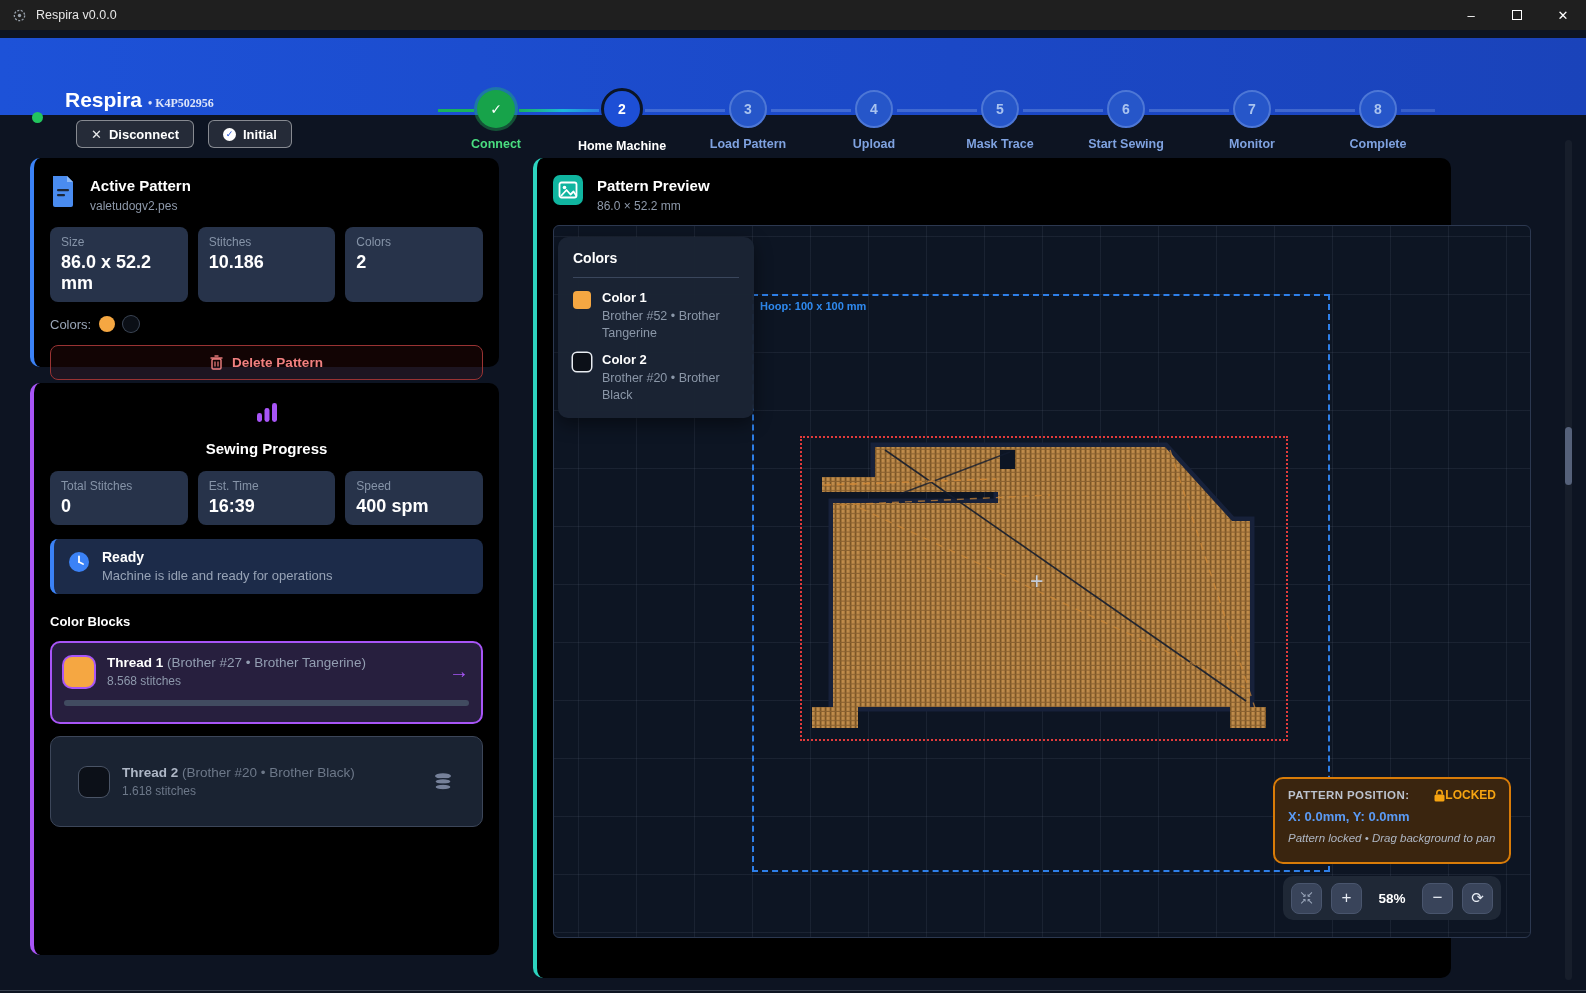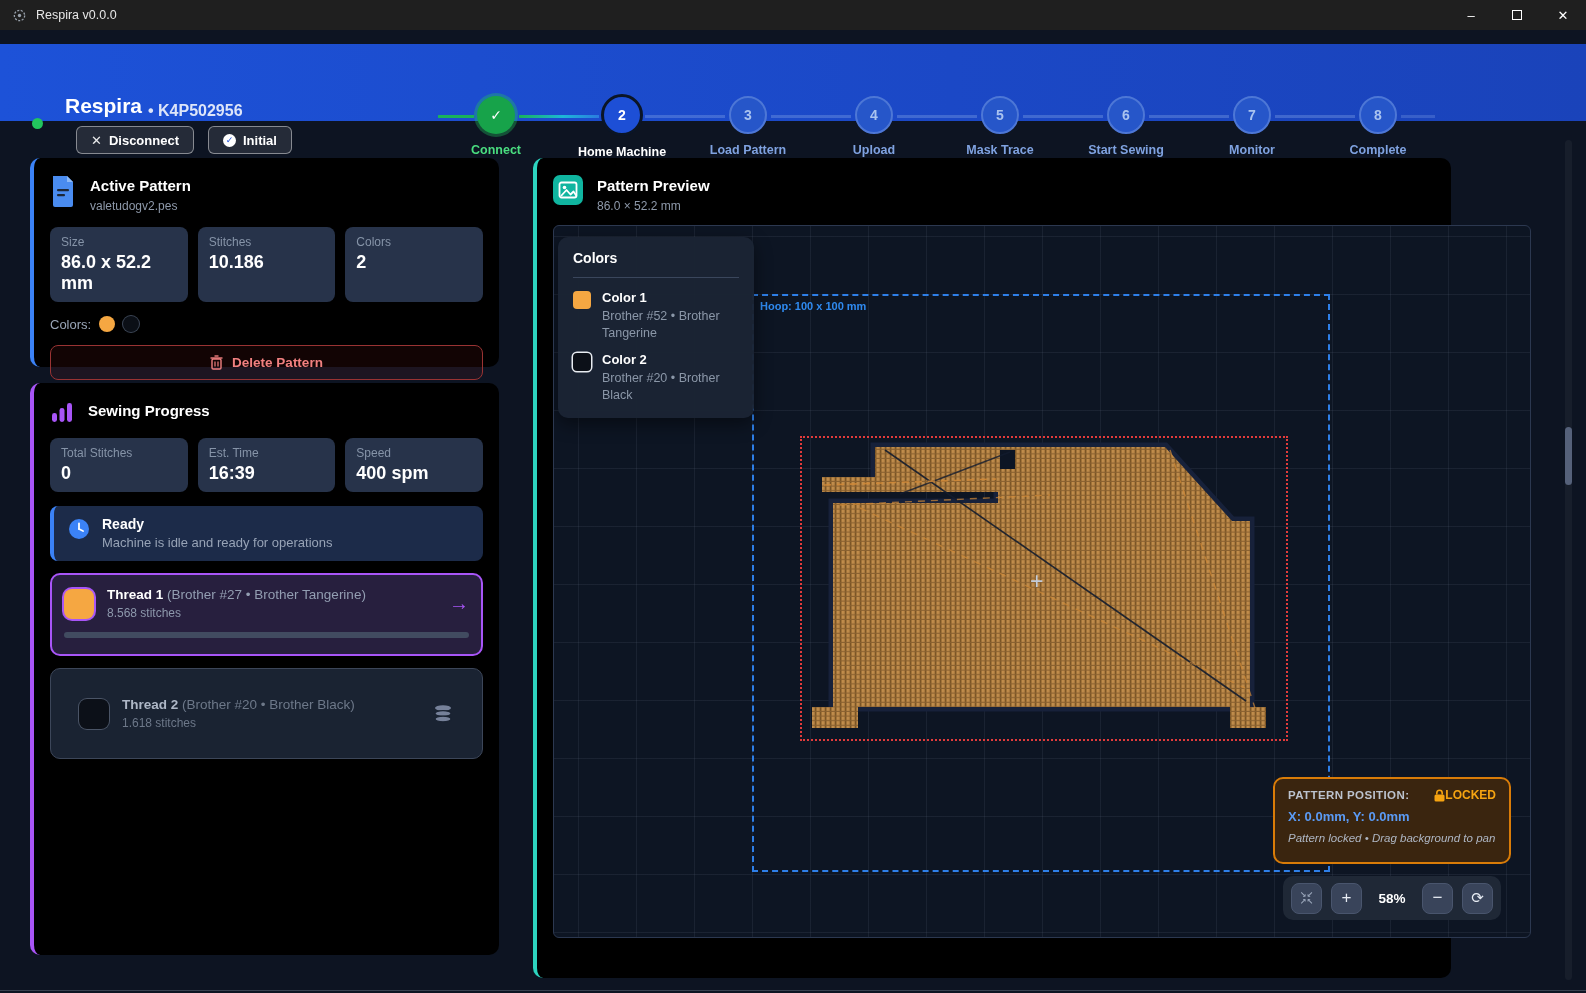--- a/index.html
+++ b/index.html
@@ -10,26 +10,26 @@
   
   .titlebar { position:absolute; left:0; top:0; width:100%; height:30px; background:#1f1f1f;
     display:flex; align-items:center; color:#e7e7e7; font-size:12.5px; }
   .titlebar .appicon { margin:0 9px 0 12px; width:15px; height:15px; }
   .win-controls { margin-left:auto; display:flex; height:30px; }
   .win-btn { width:46px; height:30px; display:flex; align-items:center; justify-content:center;
     color:#ffffff; font-size:13px; }
   .win-btn .maxbox { width:10px; height:10px; border:1.2px solid #fff; }
 
   
-  .header { position:absolute; left:0; top:44px; width:100%; height:77px;
+  .header { position:absolute; left:0; top:38px; width:100%; height:77px;
     background:linear-gradient(90deg,#1d52d8 0%,#1b48c6 60%,#1a43ba 100%); }
   .conn-dot { position:absolute; left:32px; top:74px; width:11px; height:11px; border-radius:50%;
     background:#22c55e; }
   .brand { position:absolute; left:65px; top:50px; color:#fff; font-size:21px; font-weight:bold; }
-  .serial { position:absolute; left:148px; top:58px; color:rgba(255,255,255,0.85); font-size:16px; font-weight:bold; }
+  .serial { position:absolute; left:148px; top:58px; color:rgba(255,255,255,0.85); font-size:12px; font-weight:bold;font-family:Liberation Serif, serif; }
   .hdr-buttons { position:absolute; left:76px; top:82px; display:flex; gap:14px; }
   .hdr-btn { height:28px; padding:0 14px; border:1px solid rgba(255,255,255,0.45); border-radius:6px;
     background:rgba(255,255,255,0.10); color:#fff; font-size:13px; font-weight:bold;
     display:flex; align-items:center; gap:7px; cursor:pointer; }
   .hdr-btn .x-ic { font-size:13px; opacity:.9; font-weight:normal; }
   .hdr-btn .chk-ic { width:13px; height:13px; border-radius:50%; background:#fff; color:#1d4ed8;
     font-size:9px; display:flex; align-items:center; justify-content:center; font-weight:bold; }
 
   
   .stepper { position:absolute; left:433px; top:52px; display:flex; }
@@ -251,21 +251,21 @@
         <line x1="0.5" y1="3" x2="12.5" y2="3" stroke="#f08080" stroke-width="1.4"></line>
         <line x1="4.5" y1="1" x2="8.5" y2="1" stroke="#f08080" stroke-width="1.4"></line>
         <line x1="5" y1="6.5" x2="5" y2="11.5" stroke="#f08080" stroke-width="1.2"></line>
         <line x1="8" y1="6.5" x2="8" y2="11.5" stroke="#f08080" stroke-width="1.2"></line>
       </svg>
       <span>Delete Pattern</span>
     </div>
   </div>
 
   <div class="card accent-purple" style="left:30px; top:383px; width:469px; height:572px;">
-    <div class="card-head" style="">
+    <div class="card-head" style="align-items:center;flex-direction:column;">
       <svg width="24" height="24" viewBox="0 0 24 24">
         <rect x="2" y="13" width="5" height="9" rx="2.4" fill="#a855f7"></rect>
         <rect x="9.5" y="8" width="5" height="14" rx="2.4" fill="#a855f7"></rect>
         <rect x="17" y="3" width="5" height="19" rx="2.4" fill="#a855f7"></rect>
       </svg>
       <div class="card-title">Sewing Progress</div>
     </div>
     <div class="stat-row">
       <div class="stat-box">
         <div class="s-lbl">Total Stitches</div>
@@ -284,20 +284,21 @@
       <svg width="22" height="22" viewBox="0 0 22 22" style="flex:none; margin-top:2px;">
         <circle cx="11" cy="11" r="10" fill="#3b82f6"></circle>
         <line x1="11" y1="11" x2="11" y2="5.5" stroke="#fff" stroke-width="1.8" stroke-linecap="round"></line>
         <line x1="11" y1="11" x2="15" y2="13" stroke="#fff" stroke-width="1.8" stroke-linecap="round"></line>
       </svg>
       <div>
         <div class="ready-title">Ready</div>
         <div class="ready-sub">Machine is idle and ready for operations</div>
       </div>
     </div>
+    <div class="cb-label">Color Blocks</div>
 
     <div class="thread-card active">
       <div class="thread-top">
         <div class="swatch ring-p" style="background: rgb(245, 167, 66);"></div>
         <div>
           <div class="thread-name">
             <span>Thread 1</span>
             <span class="t-detail"> <span>(Brother #27 • Brother Tangerine)</span></span>
           </div>
           <div class="thread-stitches">8.568 stitches</div>

